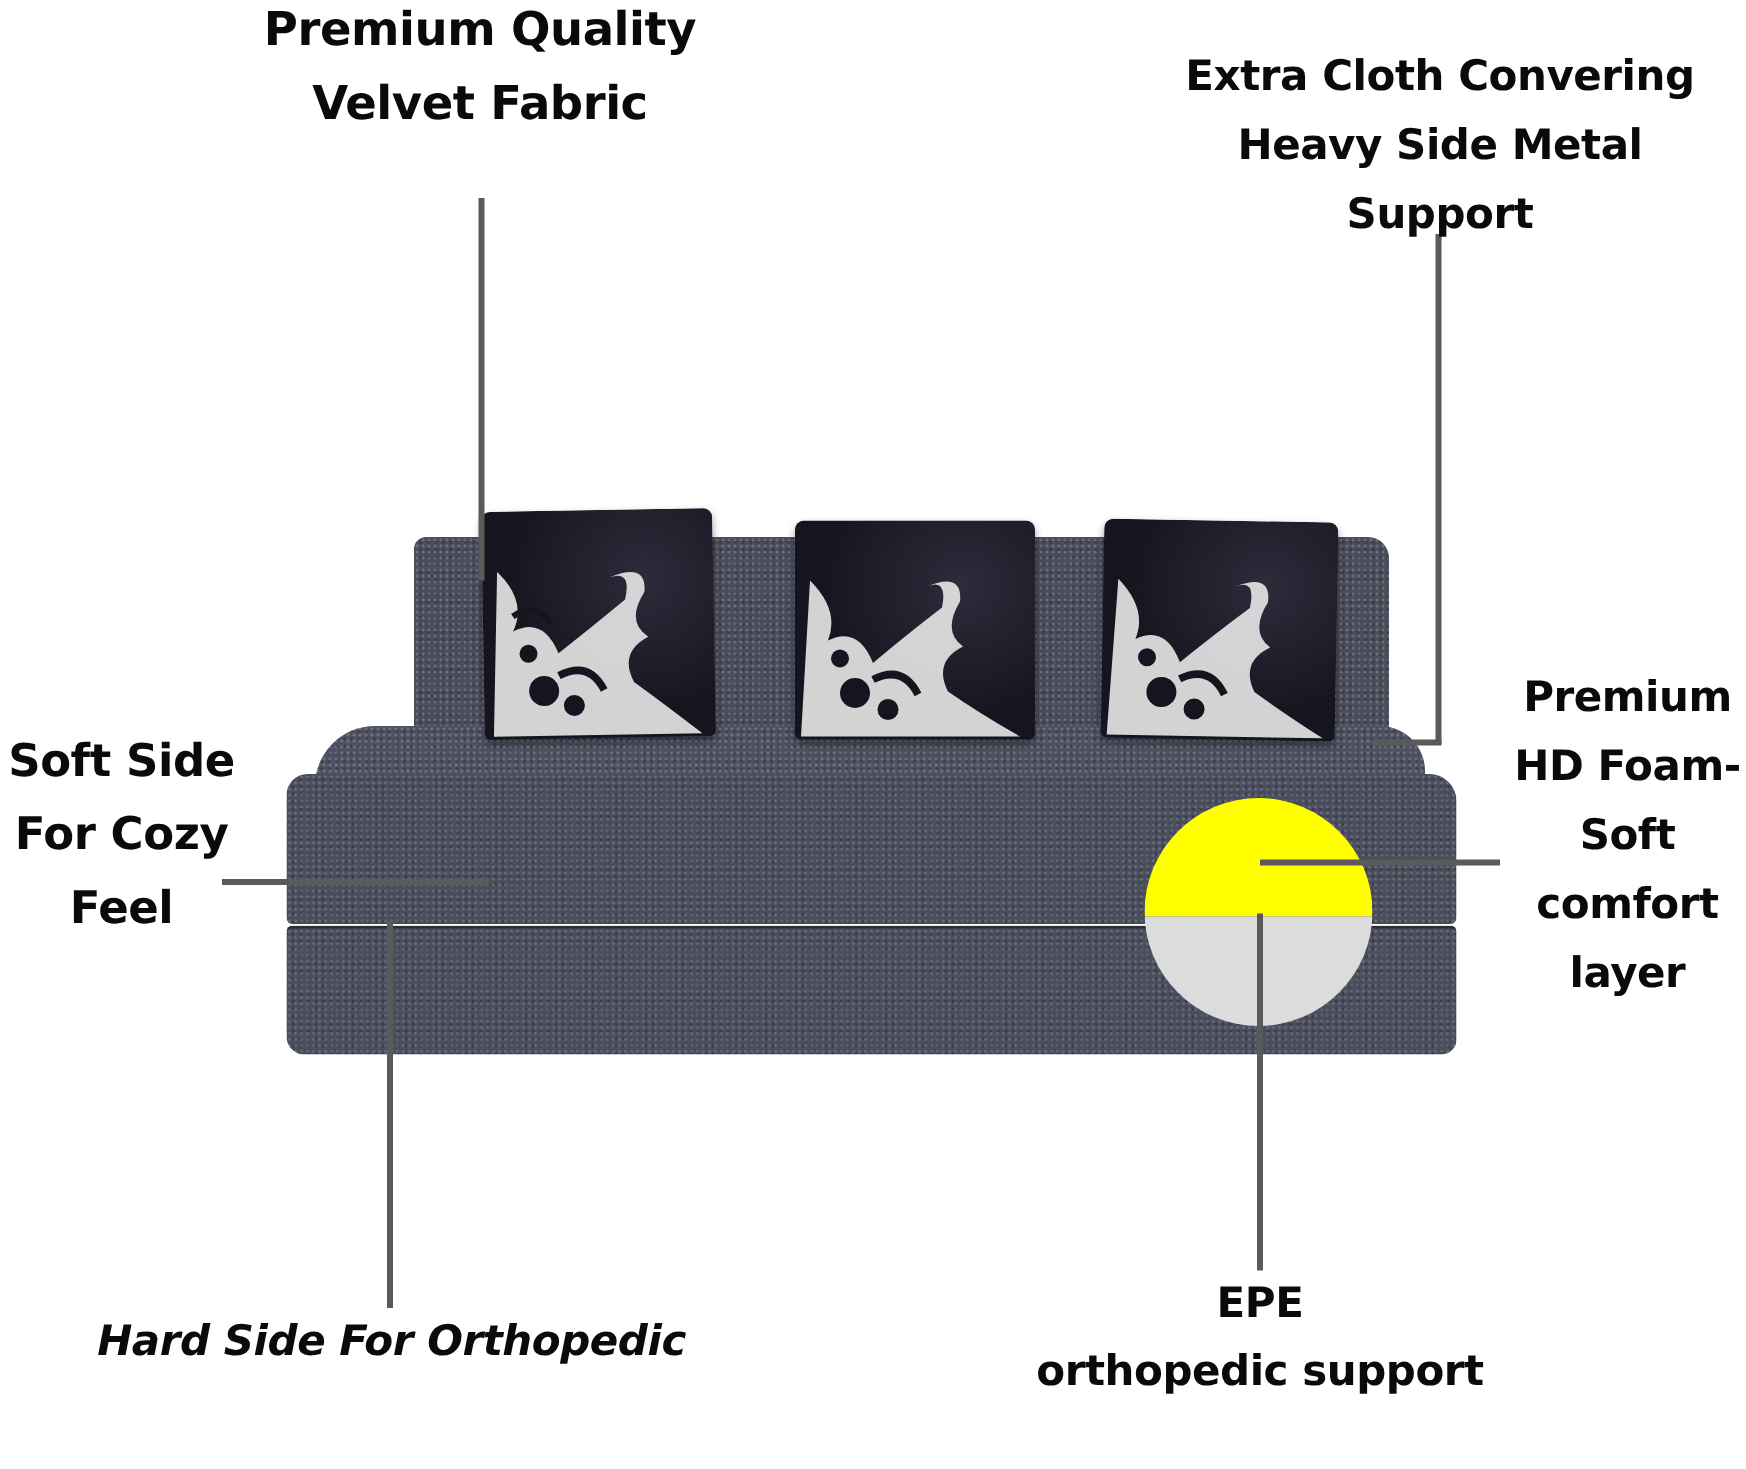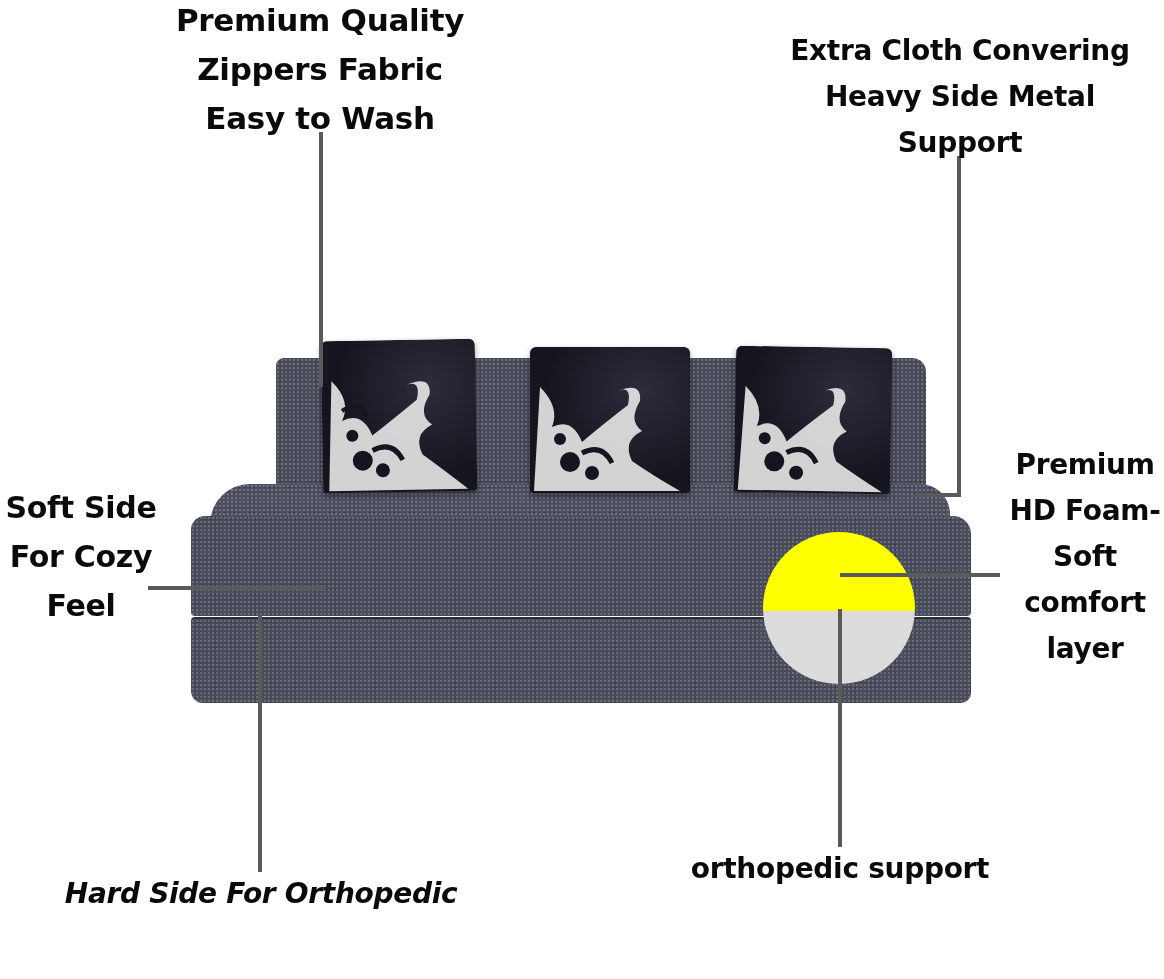--- a/index.html
+++ b/index.html
@@ -88,22 +88,21 @@
 <div class="line" style="left:148px;top:586px;width:178px;height:4px;"></div>
 
 <div class="line" style="left:258px;top:614px;width:4px;height:258px;"></div>
 
 <div class="line" style="left:840px;top:573px;width:160px;height:4px;"></div>
 
 <div class="line" style="left:838px;top:609px;width:4px;height:238px;"></div>
 
 <div class="label" style="left:150px;top:-4px;width:340px;font-size:31px;line-height:49px;">
   <div>Premium Quality</div>
-  <div>Zippers Fabric</div>
-  <div>Easy to Wash</div>
+  <div>Velvet Fabric</div>
 </div>
 
 <div class="label" style="left:760px;top:28px;width:400px;font-size:28px;line-height:46px;">
   <div>Extra Cloth Convering</div>
   <div>Heavy Side Metal</div>
   <div>Support</div>
 </div>
 
 <div class="label" style="left:-8px;top:483px;width:178px;font-size:30px;line-height:49px;">
   <div>Soft Side</div>
@@ -117,14 +116,15 @@
   <div>Soft</div>
   <div>comfort</div>
   <div>layer</div>
 </div>
 
 <div class="label" style="left:20px;top:870px;width:482px;font-size:28px;line-height:48px;font-style:italic;">
   <div>Hard Side For Orthopedic</div>
 </div>
 
 <div class="label" style="left:570px;top:846px;width:540px;font-size:28px;line-height:45px;">
+  <div>EPE</div>
   <div>orthopedic support</div>
 </div>
 
 </body></html>

